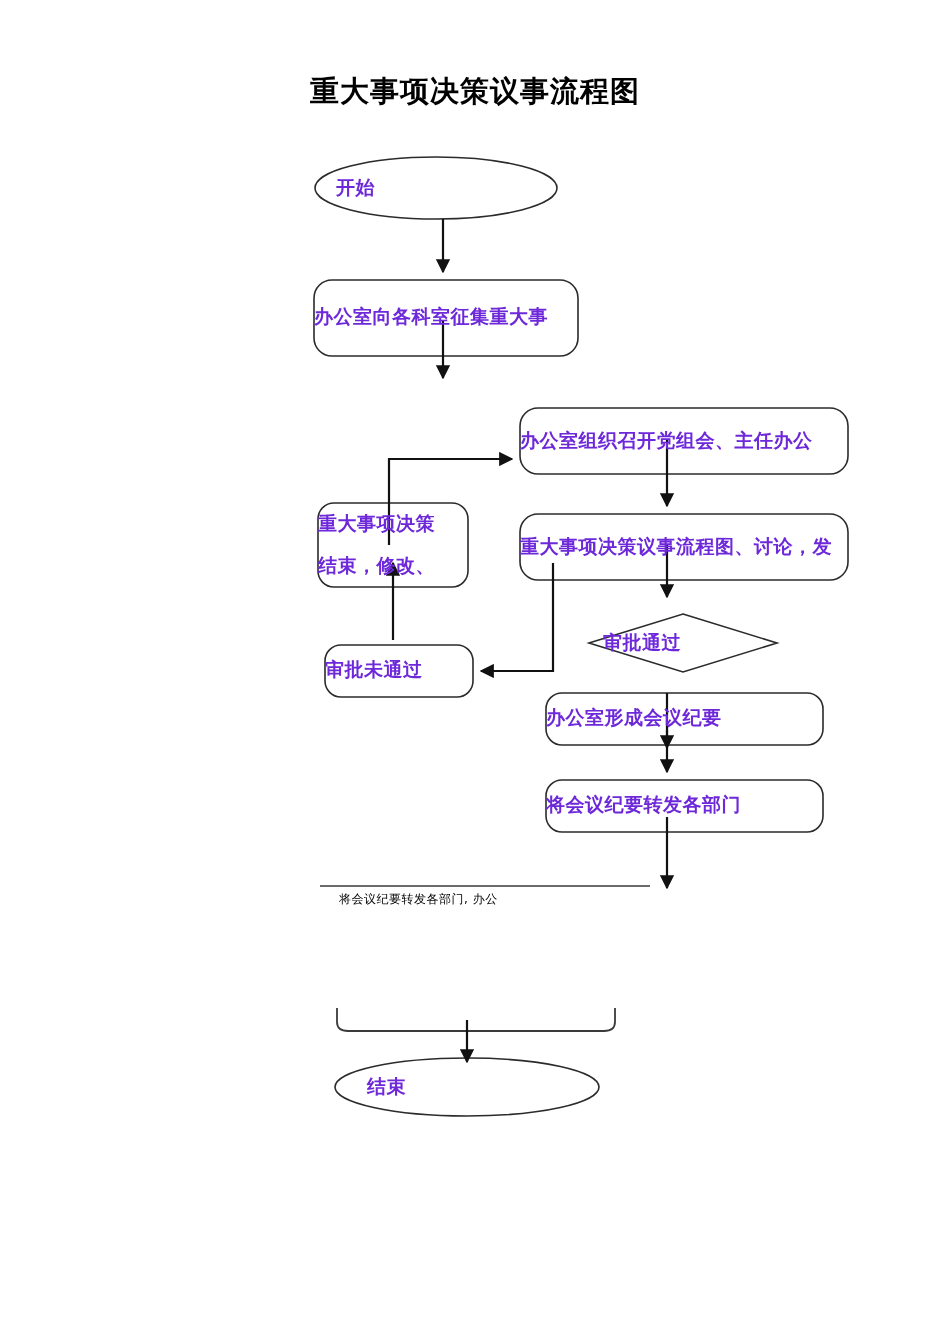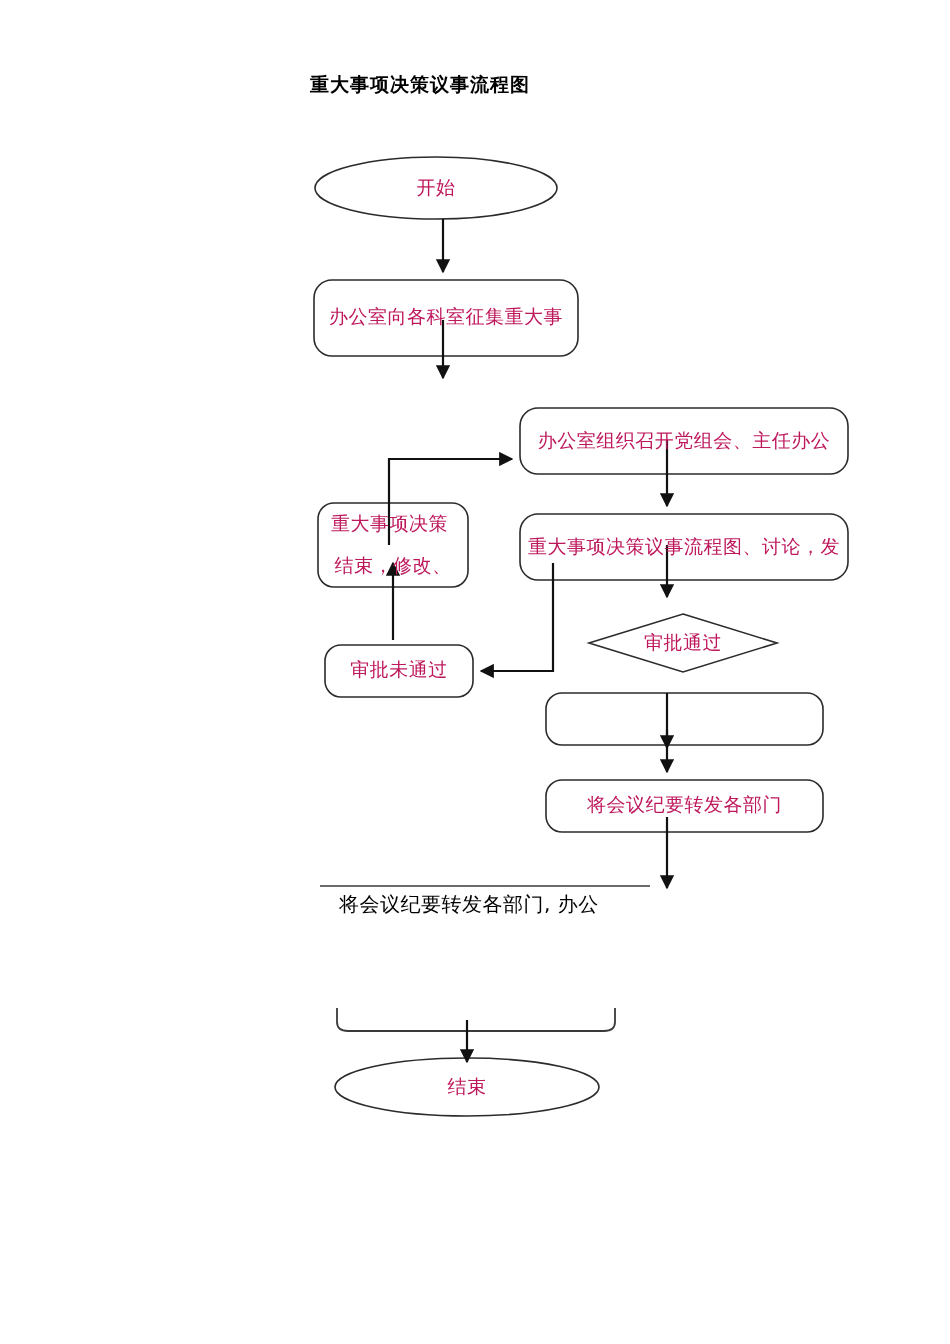--- a/index.html
+++ b/index.html
@@ -39,41 +39,42 @@
     stroke: #6b6b6b;
     stroke-width: 2;
   }
   .connector {
     fill: none;
     stroke: #111111;
     stroke-width: 2.2;
   }
   .node-label {
     position: absolute;
-    color: #be185d;
+    color: #6d28d9;
     font-family: "DejaVu Sans", "Liberation Sans", sans-serif;
     font-size: 19px;
     line-height: 1.05;
-    text-align: center;
+    text-align: left;
     white-space: nowrap;
     letter-spacing: 0.5px;
+    font-weight: bold;
   }
   #page-title {
     position: absolute;
     left: 310px;
     top: 72px;
-    font-size: 19px;
+    font-size: 29px;
     font-weight: bold;
     color: #000000;
     letter-spacing: 1px;
     white-space: nowrap;
   }
   .free-text {
     position: absolute;
-    font-size: 20px;
+    font-size: 12px;
     color: #000000;
     white-space: nowrap;
     letter-spacing: 0.5px;
   }
 </style>
 </head>
 <body>
 
 <div id="page">
 
@@ -136,20 +137,21 @@
   <div class="node-label" style="left:336px; top:178px; width:200px;">开始</div>
 
   <div class="node-label" style="left:314px; top:307px; width:264px;">办公室向各科室征集重大事</div>
 
   <div class="node-label" style="left:520px; top:431px; width:328px;">办公室组织召开党组会、主任办公</div>
 
   <div class="node-label" style="left:520px; top:537px; width:328px;">重大事项决策议事流程图、讨论，发</div>
 
   <div class="node-label" style="left:603px; top:633px; width:160px;">审批通过</div>
 
+  <div class="node-label" style="left:546px; top:708px; width:277px;">办公室形成会议纪要</div>
 
   <div class="node-label" style="left:546px; top:795px; width:277px;">将会议纪要转发各部门</div>
 
   <div class="free-text" style="left:339px; top:891px;">将会议纪要转发各部门, 办公</div>
 
 
   <div class="node-label" style="left:367px; top:1077px; width:200px;">结束</div>
 
   <div class="node-label" style="left:318px; top:514px; width:143px;">重大事项决策</div>
   <div class="node-label" style="left:318px; top:556px; width:150px;">结束，修改、</div>

